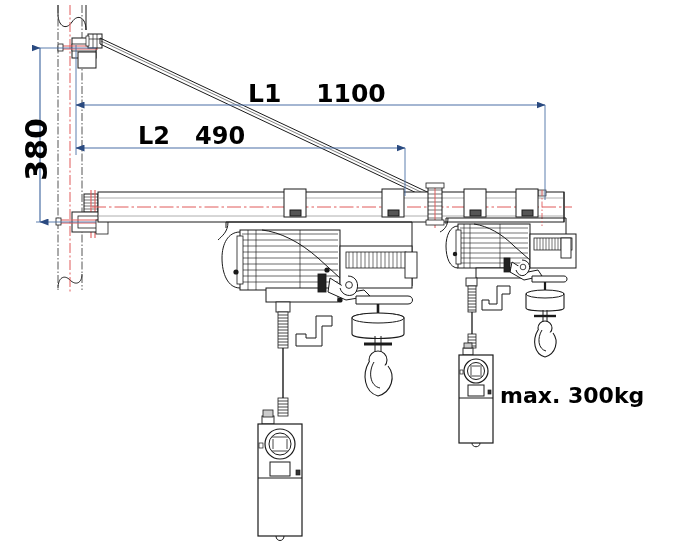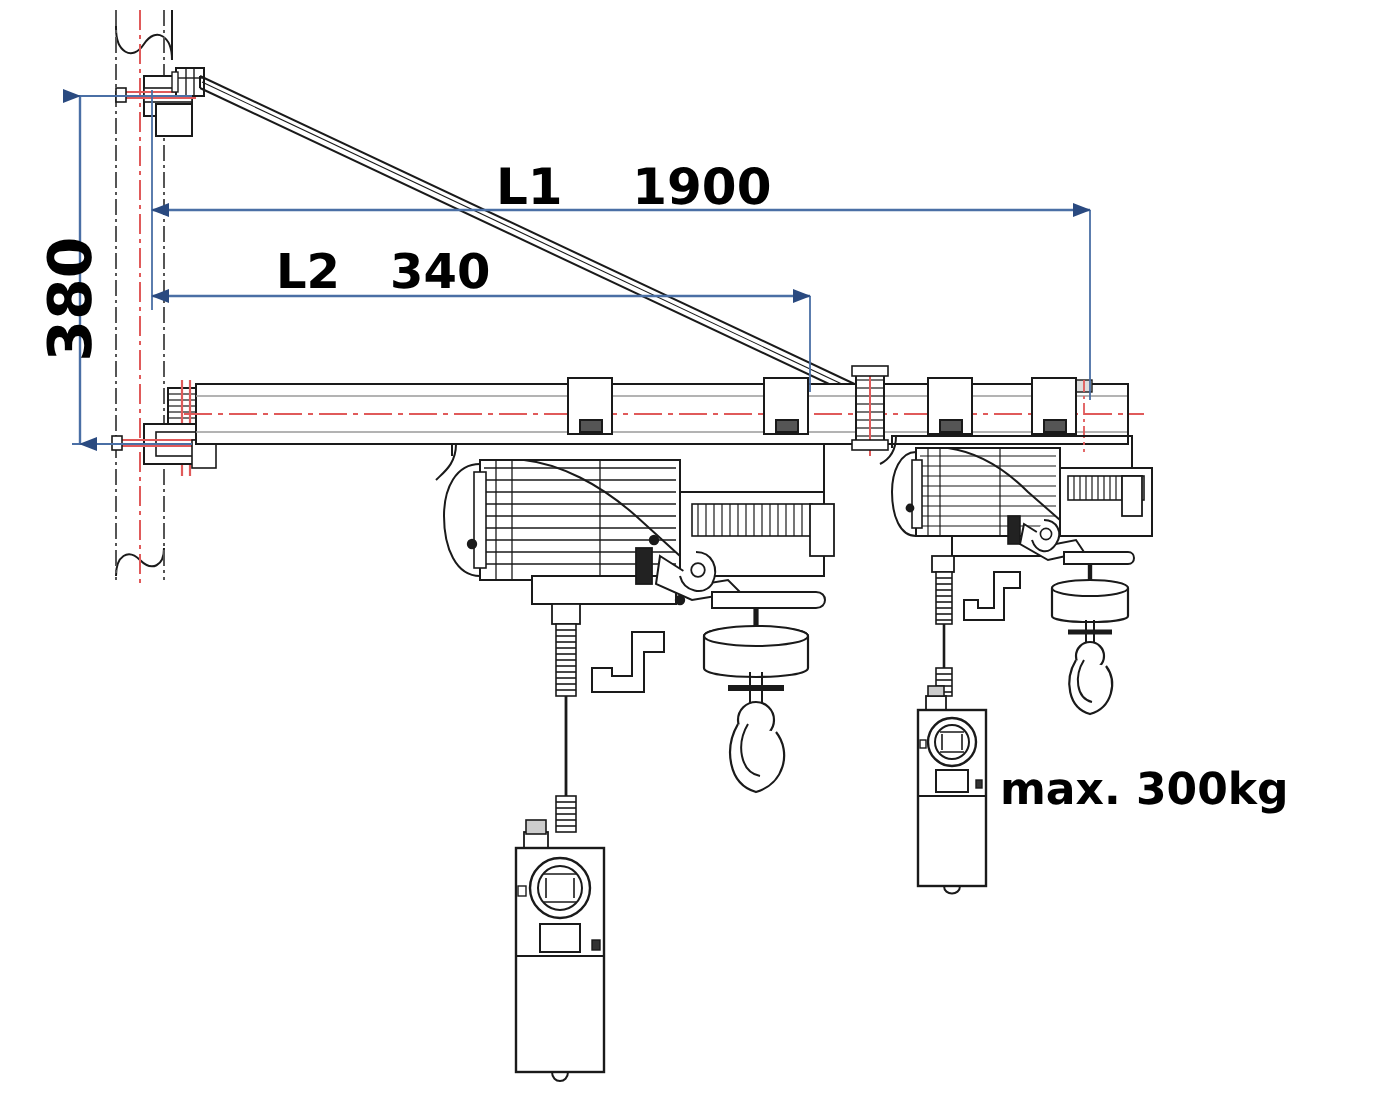--- a/index.html
+++ b/index.html
@@ -430,20 +430,20 @@
         <line x1="76" y1="112" x2="76" y2="155" stroke="#4a6fa5" stroke-width="0.9"></line>
         <line x1="405" y1="148" x2="405" y2="196" stroke="#4a6fa5" stroke-width="0.9"></line>
         <line x1="76" y1="148" x2="405" y2="148" stroke="#4a6fa5" stroke-width="1.2" marker-start="url(#arrowL)" marker-end="url(#arrowR)"></line>
       </g>
 
     </g>
   </svg>
 
   <div class="dim-text" id="label-380">380</div>
 
-  <div class="dim-text" id="label-l1">L1    1900</div>
-
-  <div class="dim-text" id="label-l2">L2   340</div>
+  <div class="dim-text" id="label-l1">L1    1100</div>
+
+  <div class="dim-text" id="label-l2">L2   490</div>
 
   <div class="dim-text" id="label-cap-300">max. 300kg</div>
 
 
 </div>
 
 </body></html>

